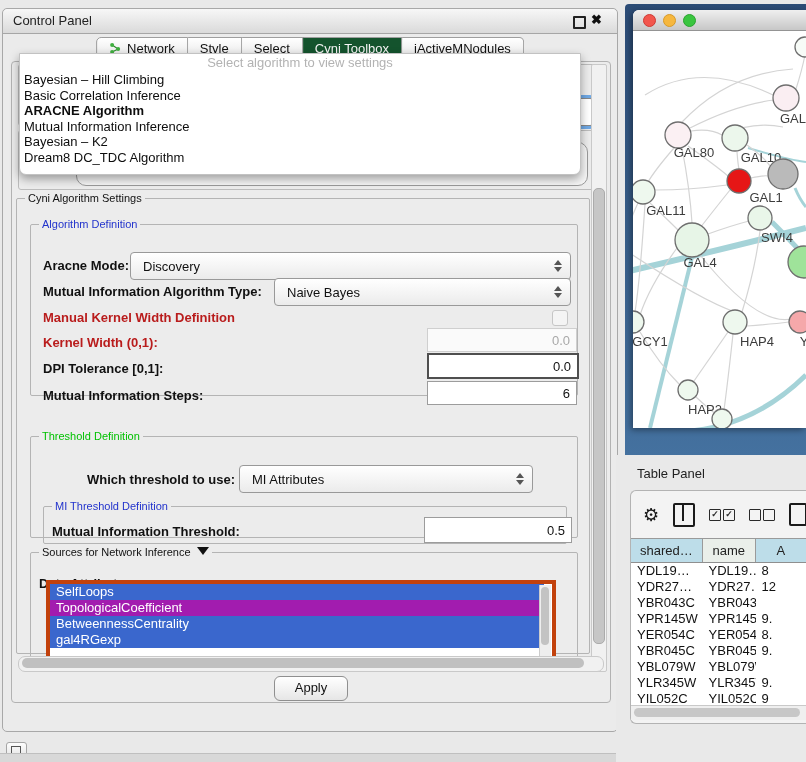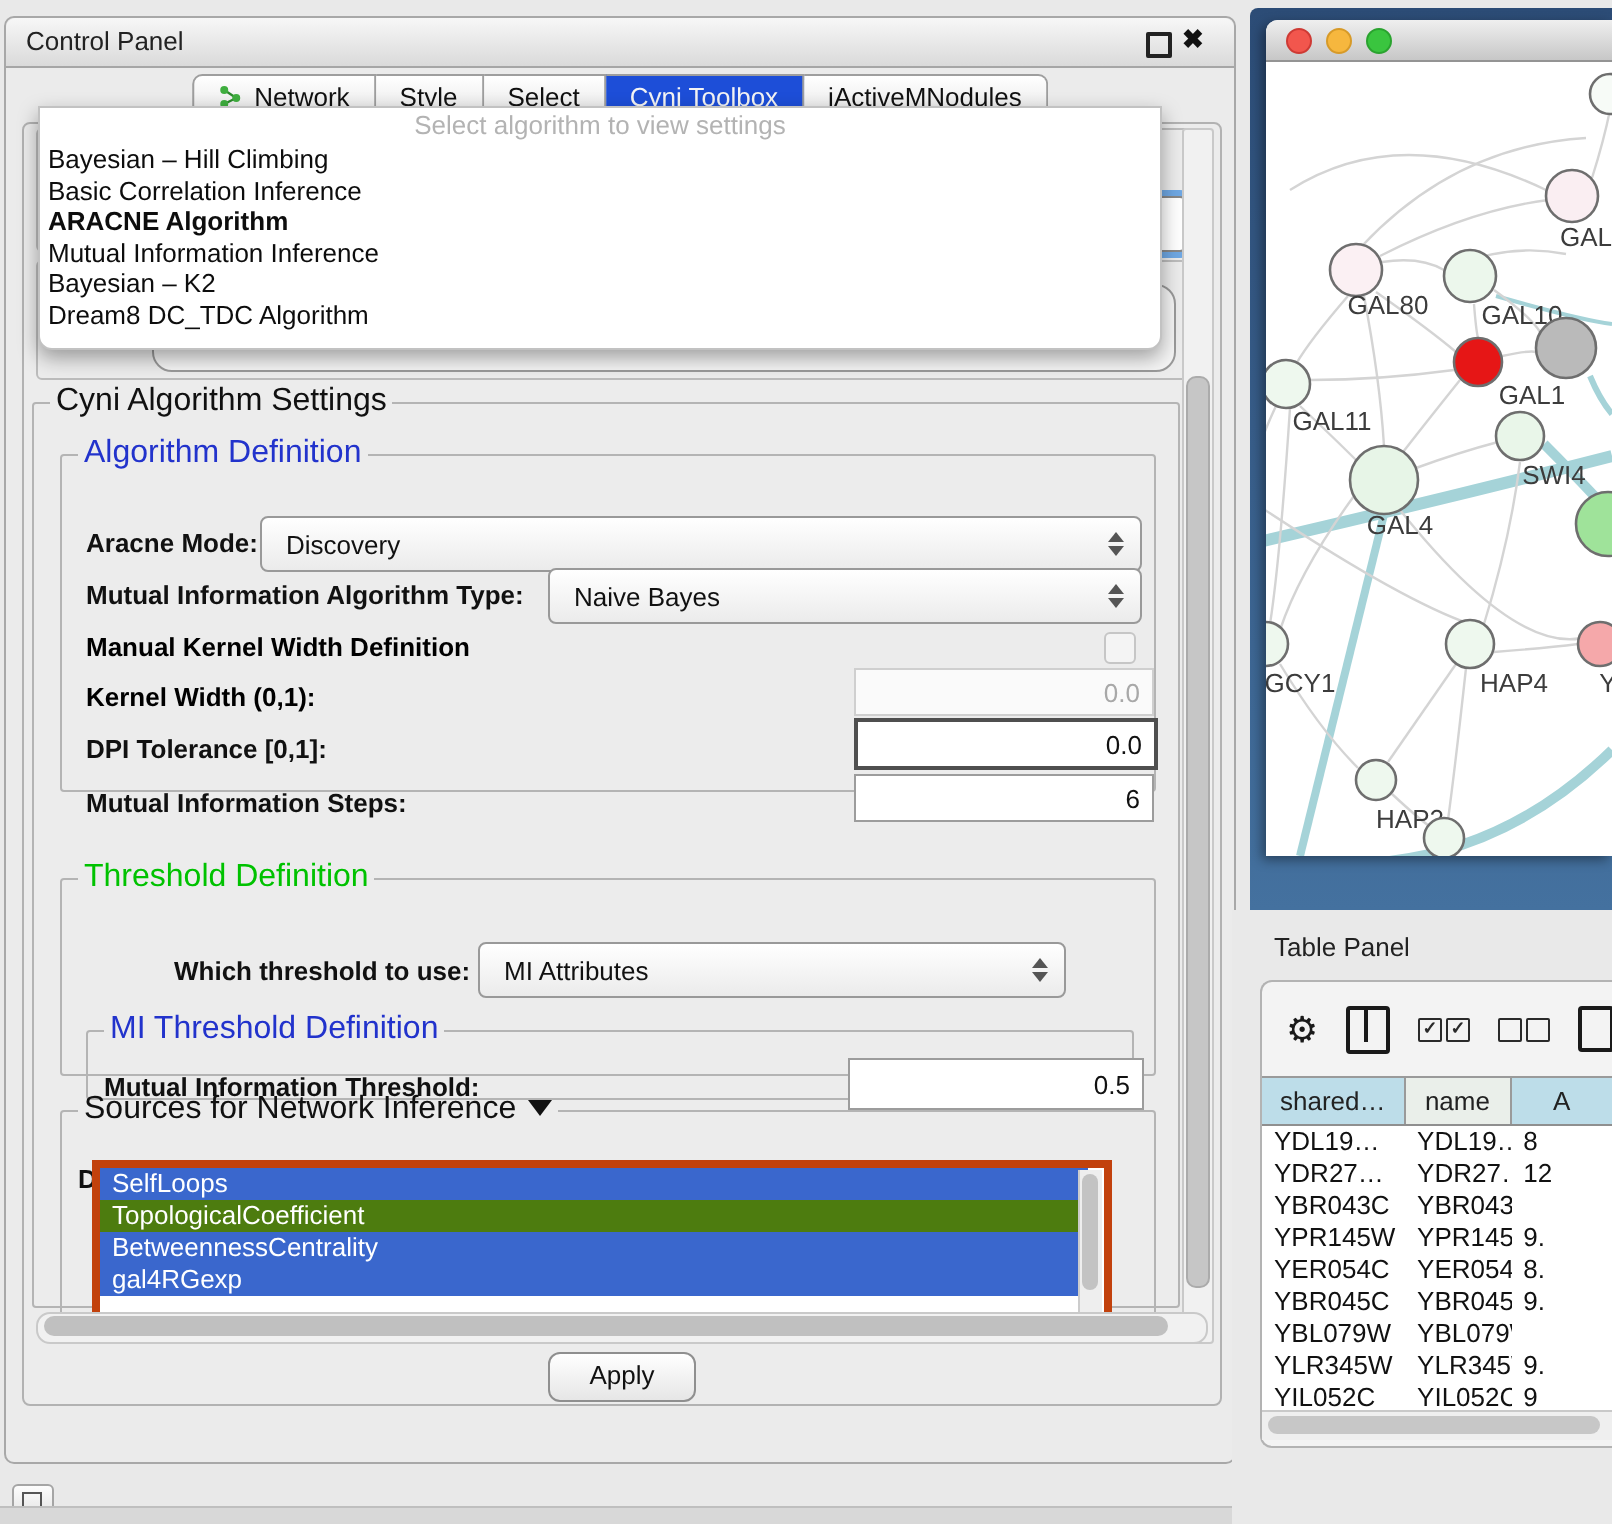--- a/index.html
+++ b/index.html
@@ -19,43 +19,43 @@
   .cp-title{left:10px;top:4px;color:#222;}
   .float-icon{left:570px;top:7px;width:9px;height:9px;border:2px solid #222;border-radius:1px;}
   .close-icon{left:588px;top:3px;font-weight:bold;font-size:13px;color:#111;}
   
   .tabbar{top:28px;left:50%;transform:translateX(-50%);display:flex;height:22px;}
   .tab{display:flex;align-items:center;gap:5px;padding:0 12px;
     background:linear-gradient(#ffffff,#e7e7e7);
     border:1px solid #9e9e9e;border-left:none;color:#111;white-space:nowrap;}
   .tab:first-child{border-left:1px solid #9e9e9e;border-radius:5px 0 0 5px;}
   .tab:last-child{border-radius:0 5px 5px 0;}
-  .tab.sel{background:#1d4ed8;color:#f4f4f4;}
+  .tab.sel{background:#14532d;color:#f4f4f4;}
   
   .inner-panel{left:8px;top:52px;width:598px;height:640px;background:#ececec;
     border:1px solid #b2b2b2;border-radius:4px;}
   .groupbox{border:1px solid #bcbcbc;border-radius:3px;}
   .combo-behind{left:64px;top:80px;width:510px;height:42px;border:1px solid #9a9a9a;
     border-radius:10px;background:#f5f5f5;}
   .focus-combo{left:430px;top:36px;width:152px;height:26px;border-radius:6px;
     background:#fff;border:1px solid #888;box-shadow:0 0 0 3px #6fa8e4;}
   
   .popup{left:16px;top:44px;width:560px;height:120px;background:#ffffff;
     border:1px solid #c2c2c2;border-radius:0 0 7px 7px;
     box-shadow:0 4px 10px rgba(0,0,0,.35);z-index:50;}
   .popup .ph{height:18px;line-height:18px;text-align:center;color:#b3b3b3;}
   .popup .it{height:15.5px;line-height:15.5px;padding-left:4px;color:#0d0d0d;white-space:nowrap;}
   .popup .it.bold{font-weight:bold;}
   
   fieldset{position:absolute;margin:0;padding:0;border:1px solid #b4b4b4;border-radius:2px;}
-  legend{margin-left:8px;padding:0 3px;font-size:16px;}
+  legend{margin-left:8px;padding:0 3px;font-size:11px;}
   .leg-blue{color:#2233cc;}
   .leg-green{color:#00c200;}
   .lbl{position:absolute;font-weight:bold;white-space:nowrap;}
-  .lbl.dis{color:#000000;}
+  .lbl.dis{color:#b91c1c;}
   .combo{position:absolute;background:linear-gradient(#ffffff,#ebebeb);
     border:1px solid #999;border-radius:4px;display:flex;align-items:center;}
   .combo .ctext{padding-left:12px;}
   .spin{position:absolute;right:8px;top:50%;transform:translateY(-50%);
     display:flex;flex-direction:column;gap:2px;}
   .spin .up{width:0;height:0;border-left:4px solid transparent;border-right:4px solid transparent;
     border-bottom:5px solid #555;}
   .spin .dn{width:0;height:0;border-left:4px solid transparent;border-right:4px solid transparent;
     border-top:5px solid #555;}
   .field{position:absolute;background:#fff;border:1px solid #9c9c9c;
@@ -223,21 +223,21 @@
 
     <fieldset style="left:18px;top:484px;width:546px;height:112px;">
       <legend><span>Sources for Network Inference</span><span class="tri-down"></span></legend>
       <span class="lbl" style="left:8px;top:18px;">Data Attributes</span>
     </fieldset>
     <div class="abs attr-list" id="attrList">
       <div class="list-scroll">
           <span class="list-thumb"></span>
         </div>
     <div class="attr-item" style="background: rgb(58, 103, 205); width: 488px;">SelfLoops</div>
-        <div class="attr-item" style="background: #4d7c0f; width: 488px;">TopologicalCoefficient</div>
+        <div class="attr-item" style="background: #a21caf; width: 488px;">TopologicalCoefficient</div>
         <div class="attr-item" style="background: rgb(58, 103, 205); width: 488px;">BetweennessCentrality</div>
         <div class="attr-item" style="background: rgb(58, 103, 205); width: 488px;">gal4RGexp</div>
       </div>
 
     <div class="abs htrack">
         <span class="hthumb"></span>
       </div>
 
     <div class="abs apply-btn">Apply</div>
   </div>

